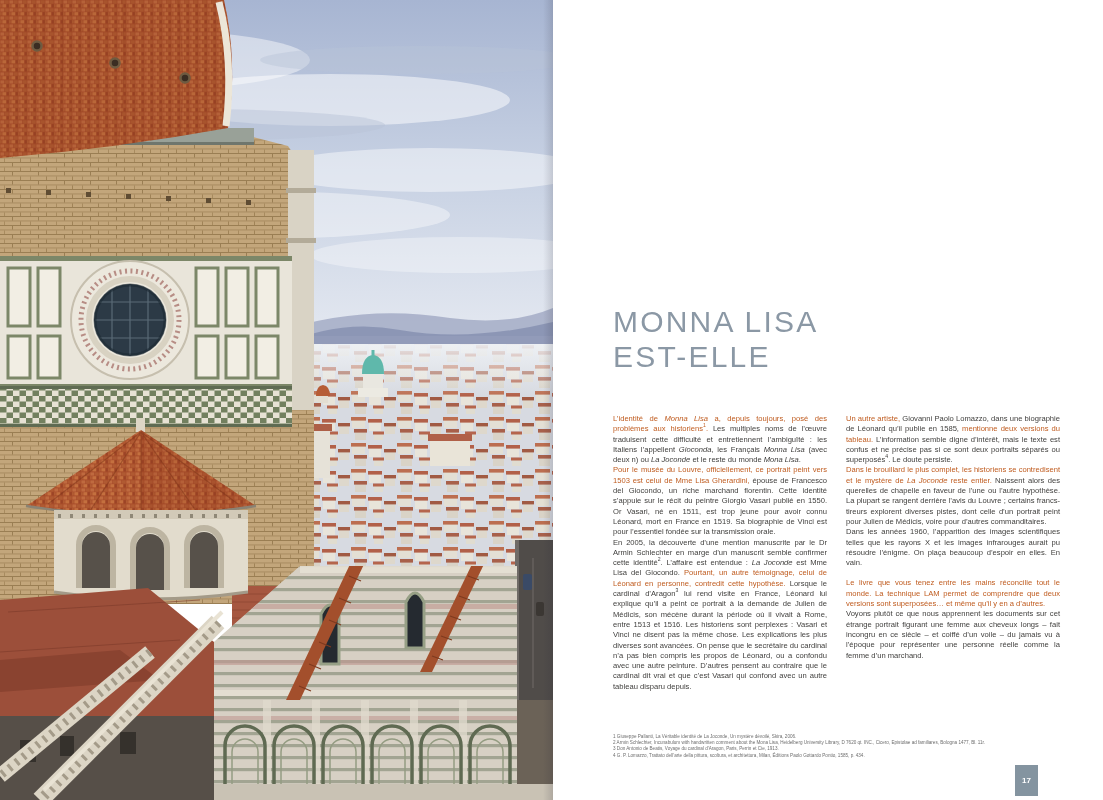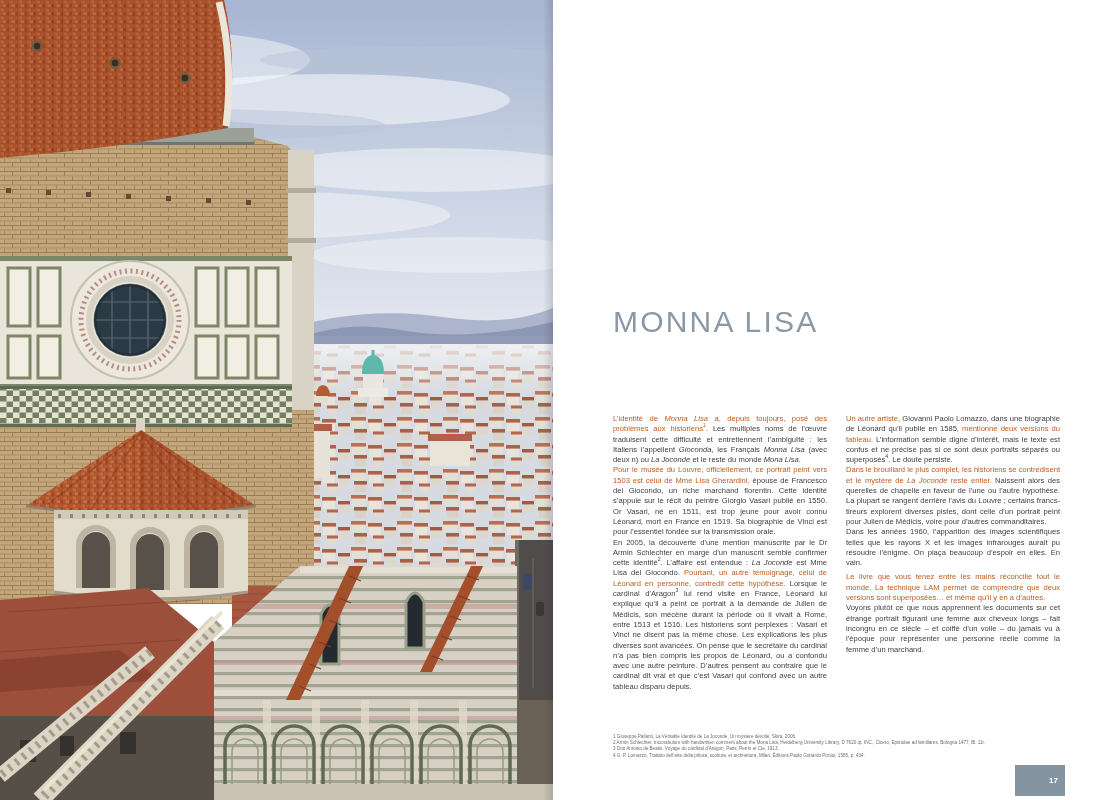--- a/index.html
+++ b/index.html
@@ -12,28 +12,28 @@
   .left-page svg{display:block;}
   .gutter{position:absolute;left:543px;top:0;width:26px;height:800px;pointer-events:none;
     background:linear-gradient(90deg,rgba(40,40,55,0) 0%,rgba(40,40,55,.16) 38%,rgba(255,255,255,0) 68%);}
   .right-page{position:absolute;left:553px;top:0;width:550px;height:800px;background:#fff;}
   .title{position:absolute;left:60px;top:284px;font-size:30px;line-height:35px;letter-spacing:2.2px;
     color:var(--title);font-weight:400;}
   .title span{display:block;}
   .columns{position:absolute;left:60px;top:414px;width:447px;display:flex;gap:19px;}
   .col{width:214px;font-size:7.6px;line-height:10.3px;text-align:justify;color:var(--text);}
   .col p{margin:0;}
-  .col p.gap{margin-top:4px;}
+  .col p.gap{margin-top:10px;}
   .run-b,.run-bi,.run-bsup{font-weight:400;color:var(--accent);}
   .run-bi,.run-i{font-style:italic;}
   .run-sup,.run-bsup{vertical-align:super;font-size:68%;line-height:0;}
   .footnotes{position:absolute;left:60px;top:734px;width:466px;font-size:4.6px;line-height:6.2px;color:#6e6e6e;}
   .footnotes p{margin:0;}
   .page-number{position:absolute;left:462px;top:765px;width:23px;height:31px;background:var(--pagebox);
-    color:#fff;font-size:8px;font-weight:700;display:flex;align-items:center;justify-content:center;padding-left:27px;}
+    color:#fff;font-size:8px;font-weight:700;display:flex;align-items:center;justify-content:center;}
 </style>
 </head>
 <body>
 
 <div class="spread">
 
   <div class="left-page">
     <svg width="553" height="800" viewBox="0 0 553 800" role="img">
       <defs>
         <linearGradient id="sky" x1="0" y1="0" x2="0" y2="1">
@@ -279,20 +279,21 @@
       </g>
     </svg>
   </div>
 
   <div class="gutter"></div>
 
   <div class="right-page">
 
     <h1 class="title">
       <span>MONNA LISA</span>
+      <span>EST-ELLE</span>
     </h1>
 
     <div class="columns">
       <div class="col">
         <p><span class="run-b">L’identité de </span><span class="run-bi">Monna Lisa</span><span class="run-b"> a, depuis toujours, posé des problèmes aux historiens</span><span class="run-bsup">1</span><span class="run-b">. </span><span class="run-n">Les multiples noms de l’œuvre traduisent cette difficulté et entretiennent l’ambiguïté : les Italiens l’appellent </span><span class="run-i">Gioconda</span><span class="run-n">, les Français </span><span class="run-i">Monna Lisa</span><span class="run-n"> (avec deux n) ou </span><span class="run-i">La Joconde</span><span class="run-n"> et le reste du monde </span><span class="run-i">Mona Lisa</span><span class="run-n">.</span></p>
         <p><span class="run-b">Pour le musée du Louvre, officiellement, ce portrait peint vers 1503 est celui de Mme Lisa Gherardini,</span><span class="run-n"> épouse de Francesco del Giocondo, un riche marchand florentin. Cette identité s’appuie sur le récit du peintre Giorgio Vasari publié en 1550. Or Vasari, né en 1511, est trop jeune pour avoir connu Léonard, mort en France en 1519. Sa biographie de Vinci est pour l’essentiel fondée sur la transmission orale.</span></p>
         <p><span class="run-n">En 2005, la découverte d’une mention manuscrite par le Dr Armin Schlechter en marge d’un manuscrit semble confirmer cette identité</span><span class="run-sup">2</span><span class="run-n">. L’affaire est entendue : </span><span class="run-i">La Joconde</span><span class="run-n"> est Mme Lisa del Giocondo. </span><span class="run-b">Pourtant, un autre témoignage, celui de Léonard en personne, contredit cette hypothèse.</span><span class="run-n"> Lorsque le cardinal d’Aragon</span><span class="run-sup">3</span><span class="run-n"> lui rend visite en France, Léonard lui explique qu’il a peint ce portrait à la demande de Julien de Médicis, son mécène durant la période où il vivait à Rome, entre 1513 et 1516. Les historiens sont perplexes : Vasari et Vinci ne disent pas la même chose. Les explications les plus diverses sont avancées. On pense que le secrétaire du cardinal n’a pas bien compris les propos de Léonard, ou a confondu avec une autre peinture. D’autres pensent au contraire que le cardinal dit vrai et que c’est Vasari qui confond avec un autre tableau disparu depuis.</span></p>
       </div>
       <div class="col">
         <p><span class="run-b">Un autre artiste, </span><span class="run-n">Giovanni Paolo Lomazzo, dans une biographie de Léonard qu’il publie en 1585, </span><span class="run-b">mentionne deux versions du tableau. </span><span class="run-n">L’information semble digne d’intérêt, mais le texte est confus et ne précise pas si ce sont deux portraits séparés ou superposés</span><span class="run-sup">4</span><span class="run-n">. Le doute persiste.</span></p>

